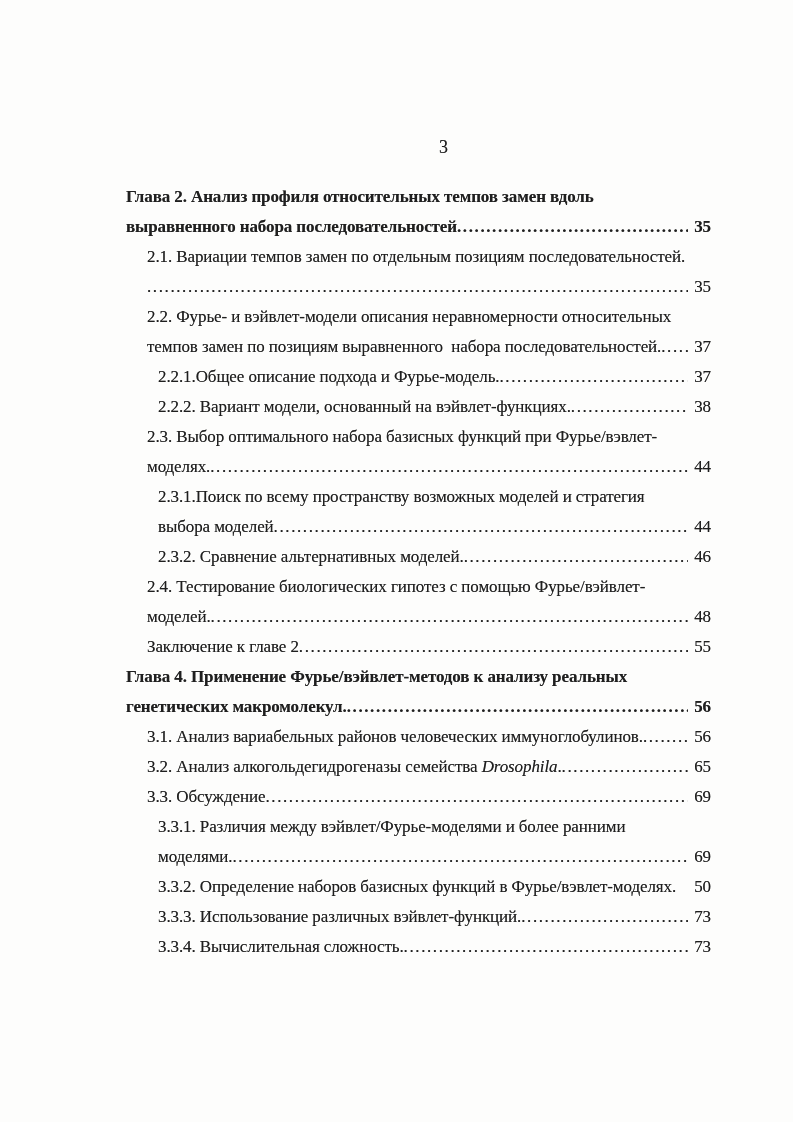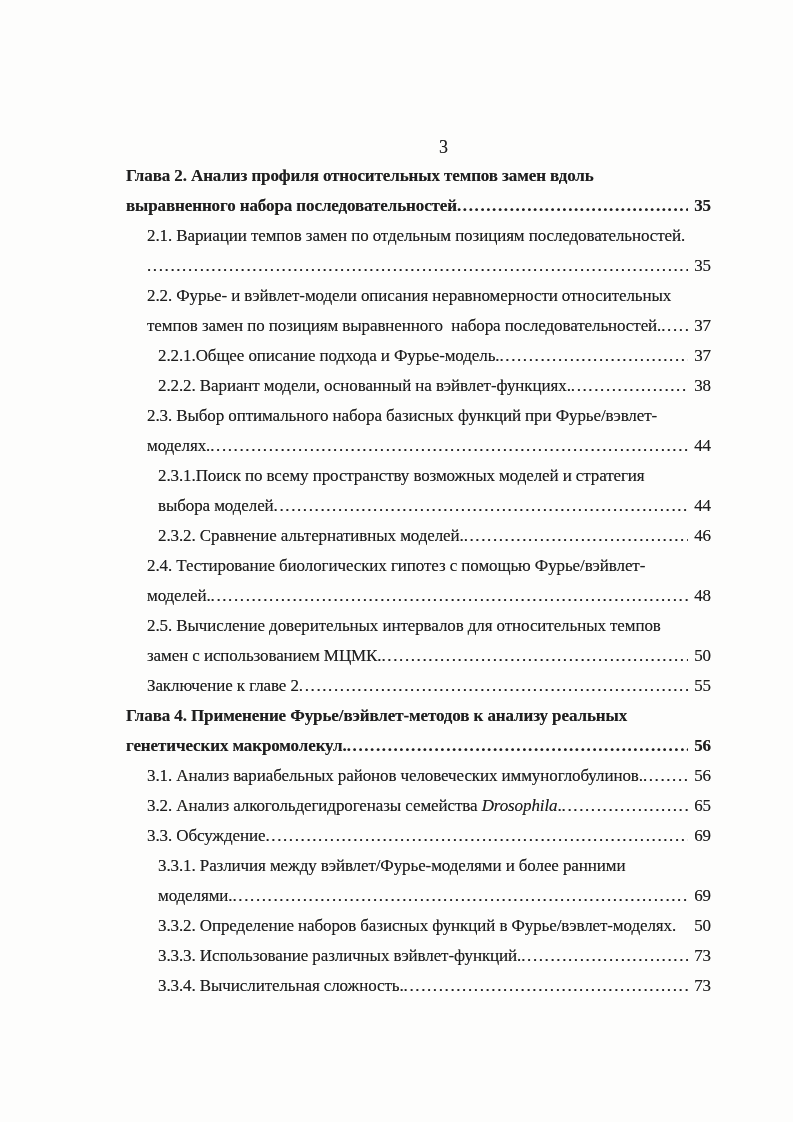--- a/index.html
+++ b/index.html
@@ -24,21 +24,21 @@
     top: 135px;
     left: 0;
     width: 887px; 
     text-align: center;
     font-size: 18px;
     line-height: 24px;
   }
   .toc {
     position: absolute;
     left: 126px;
-    top: 161px;
+    top: 182px;
     width: 585px;
     font-size: 17px;
     letter-spacing: -0.1px;
   }
   .entry { margin: 0; }
   .entry.bold { font-weight: bold; }
   .entry.lvl1 { padding-left: 21px; }
   .entry.lvl2 { padding-left: 32px; }
   .line {
     height: 30px;
@@ -103,24 +103,20 @@
         <div class="line last"><span class="t">выбора моделей</span><span class="leader"></span><span class="pg">44</span></div>
       </div>
       <div class="entry lvl2">
         <div class="line last"><span class="t">2.3.2. Сравнение альтернативных моделей.</span><span class="leader"></span><span class="pg">46</span></div>
       </div>
       <div class="entry lvl1">
         <div class="line"><span class="t">2.4. Тестирование биологических гипотез с помощью Фурье/вэйвлет-</span></div>
         <div class="line last"><span class="t">моделей.</span><span class="leader"></span><span class="pg">48</span></div>
       </div>
       <div class="entry lvl1">
-        <div class="line"><span class="t">2.5. Вычисление доверительных интервалов для относительных темпов</span></div>
-        <div class="line last"><span class="t">замен с использованием МЦМК.</span><span class="leader"></span><span class="pg">50</span></div>
-      </div>
-      <div class="entry lvl1">
         <div class="line last"><span class="t">Заключение к главе 2</span><span class="leader"></span><span class="pg">55</span></div>
       </div>
       <div class="entry lvl0 bold">
         <div class="line"><span class="t">Глава 4. Применение Фурье/вэйвлет-методов к анализу реальных</span></div>
         <div class="line last"><span class="t">генетических макромолекул.</span><span class="leader"></span><span class="pg">56</span></div>
       </div>
       <div class="entry lvl1">
         <div class="line last"><span class="t">3.1. Анализ вариабельных районов человеческих иммуноглобулинов.</span><span class="leader"></span><span class="pg">56</span></div>
       </div>
       <div class="entry lvl1">

